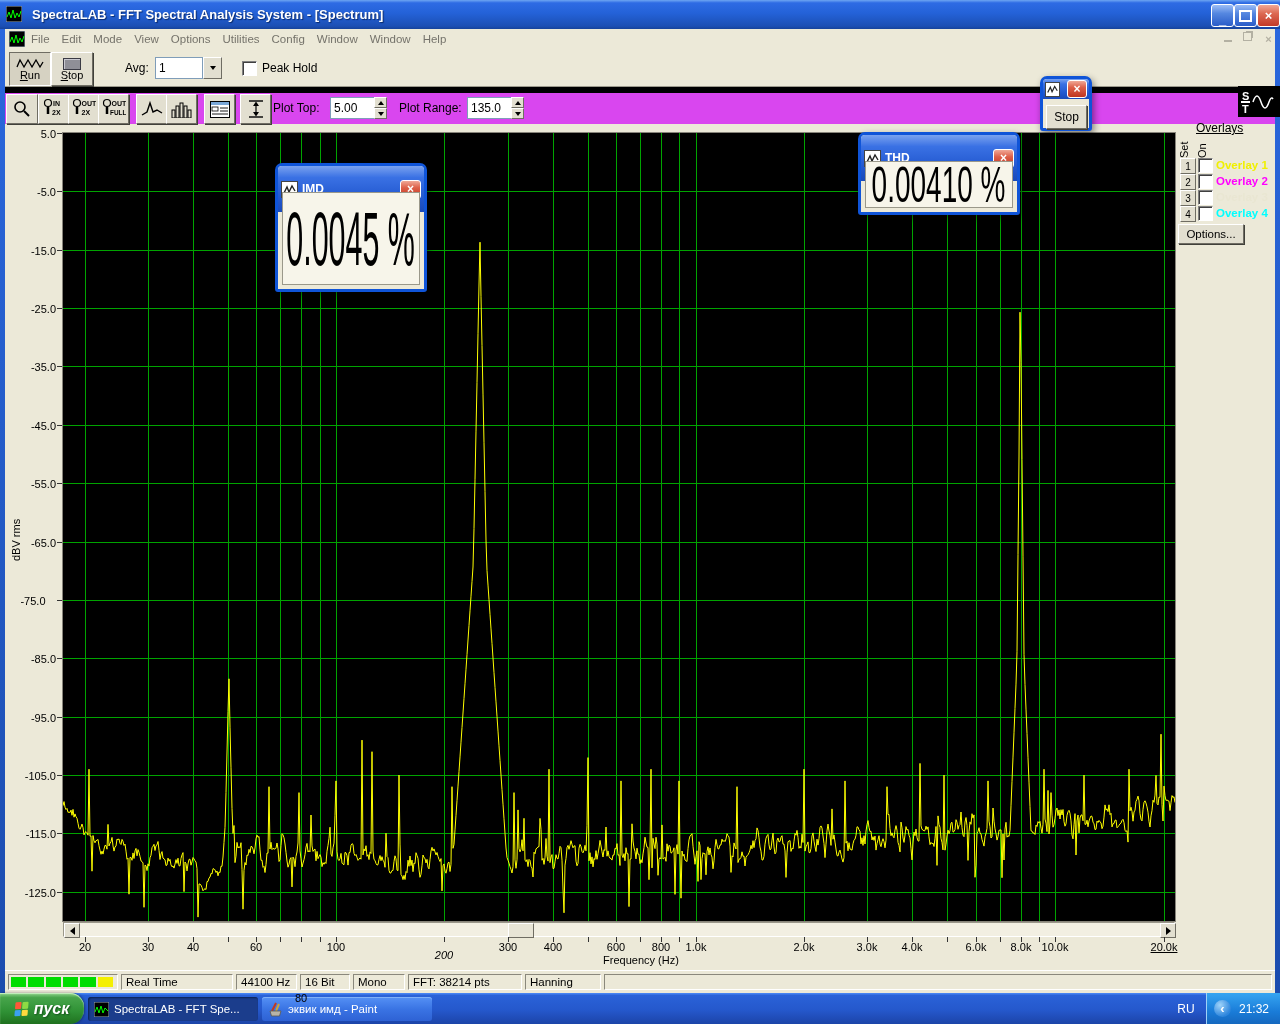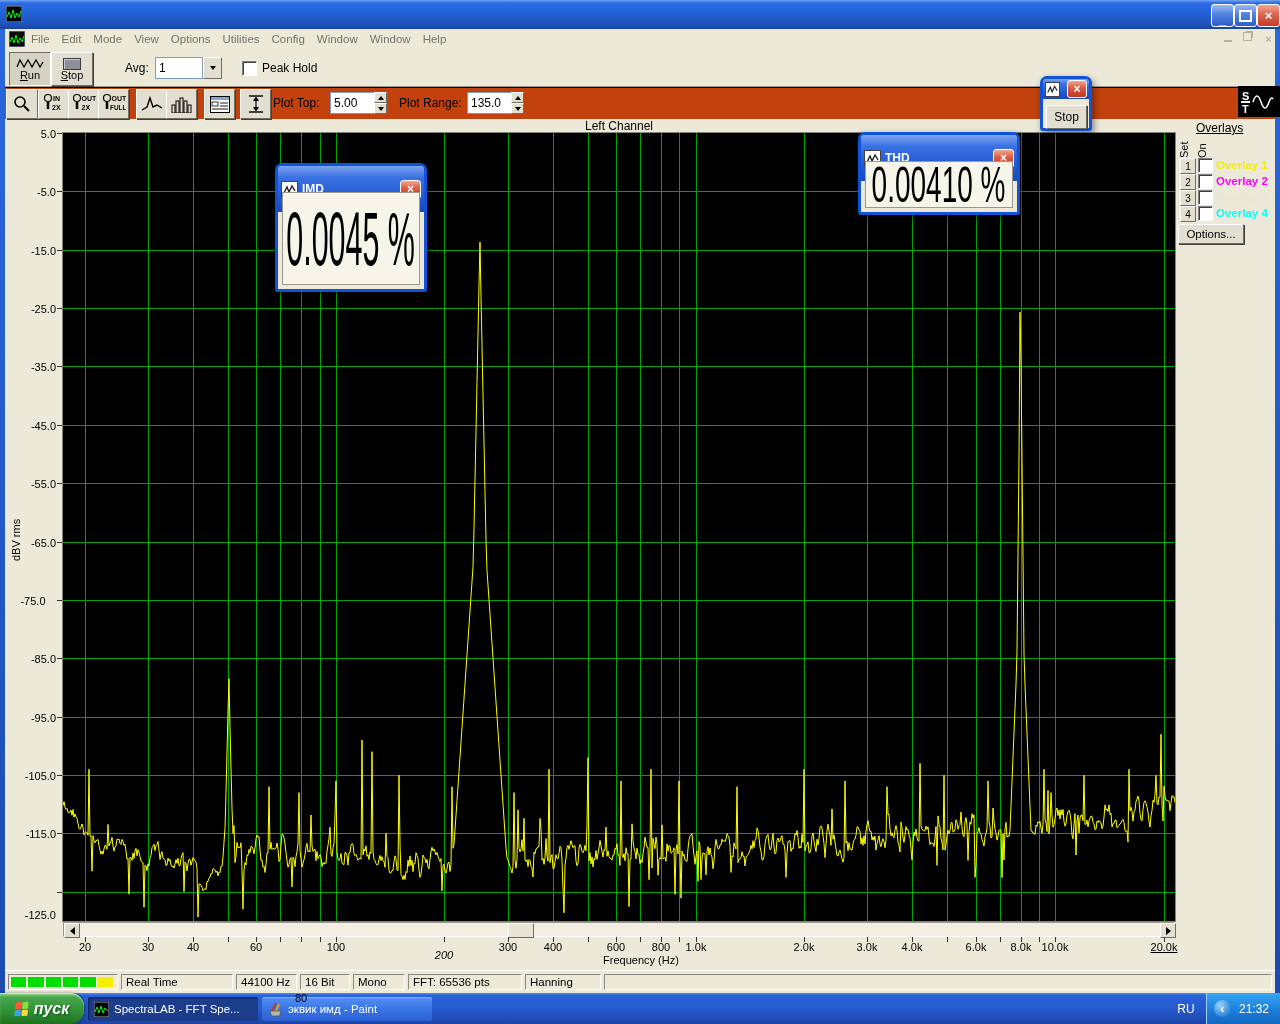--- a/index.html
+++ b/index.html
@@ -16,21 +16,21 @@
     background:linear-gradient(180deg,#9cbdf5 0%,#5587e0 40%,#2a5cc8 100%);}
   .winbtn.close{background:linear-gradient(180deg,#f0a896 0%,#dd6a52 40%,#c23a28 100%);}
   .frame-edge{background:linear-gradient(180deg,#2a67dd,#1b4cae);width:5px;top:29px;height:964px;}
   #menubar{left:5px;top:29px;width:1270px;height:20px;background:#ece9d8;display:flex;align-items:center;
     border-bottom:1px solid #d8d4c4;}
   .menu-item{font-size:11.5px;color:#75736b;margin:0 6px;cursor:default;}
   .mdi-glyph{width:15px;height:12px;color:#b3b0a2;font-size:11px;font-weight:bold;line-height:10px;text-align:center;}
   
   #toolbar1{left:5px;top:49px;width:1270px;height:37px;background:#ece9d8;
     border-bottom:1px solid #9c9a8c;}
-  #toolbar2{left:5px;top:87px;width:1270px;height:31px;background:#c2410c;border-top:1px solid #000000;}
+  #toolbar2{left:5px;top:87px;width:1270px;height:31px;background:#d946ef;border-top:6px solid #000000;}
   .tbtn{background:#e2dfd0;border:1px solid;border-color:#fff #6f6d63 #6f6d63 #fff;
     box-shadow:1px 1px 0 #40403a;display:flex;flex-direction:column;align-items:center;justify-content:center;}
   .tbtn.pressed{border-color:#6f6d63 #fff #fff #6f6d63;box-shadow:none;background:#d6d2c2;}
   .btn-label{display:block;font-size:11px;color:#000;line-height:11px;}
   .btn-label::first-letter{text-decoration:underline;}
   .lbl{font-size:12px;color:#000;}
   .field{background:#fff;border:1px solid #7f9db9;font-size:12px;color:#000;padding:1px 3px;line-height:18px;}
   .spinner{width:13px;display:flex;flex-direction:column;}
   .spin-b{flex:1;background:#e2dfd0;border:1px solid;border-color:#fff #6f6d63 #6f6d63 #fff;
      display:flex;align-items:center;justify-content:center;}
@@ -116,20 +116,21 @@
 </head>
 <body>
 
 <div id="screen">
 
   <div class="abs" id="titlebar">
     <svg class="abs" style="left:6px;top:6px" width="16" height="16">
       <rect width="16" height="16" fill="#000" stroke="#9ab" stroke-width="1"></rect>
       <polyline points="1,11 3,6 5,12 7,4 9,12 11,7 13,11 15,5" fill="none" stroke="#0f0" stroke-width="1"></polyline>
     </svg>
+    <span id="title-text" class="abs" style="left:26px;top:7px">SpectraLAB - FFT Spectral Analysis System - [Spectrum]</span>
     <div class="abs winbtn" style="left:1209px;top:4px">
         <span style="margin-top:8px">_</span>
       </div>
     <div class="abs winbtn" style="left:1232px;top:4px">
         <span style="width:9px;height:8px;border:2px solid #fff;display:block"></span>
       </div>
     <div class="abs winbtn close" style="left:1255px;top:4px">×</div>
   </div>
 
   <div class="abs frame-edge" style="left:0"></div>
@@ -265,21 +266,20 @@
 
   <div class="abs" id="genicon">
     <svg width="42" height="31">
       <text x="4" y="14" font-size="11" font-weight="bold" fill="#fff" font-family="Liberation Sans">S</text>
       <rect x="3" y="15" width="9" height="2" fill="#fff"></rect>
       <text x="4" y="27" font-size="11" font-weight="bold" fill="#fff" font-family="Liberation Sans">T</text>
       <path d="M15,16 q4,-12 8,0 q4,12 8,0 q2,-6 4,-3" fill="none" stroke="#fff" stroke-width="1.5"></path>
     </svg>
   </div>
 
-  <div class="abs" id="chart-title" style="left:319px;top:119px;width:600px">Left Channel</div>
 
   <div class="abs" id="ylabel" style="left:-14px;top:525px;width:60px">dBV rms</div>
 
   <div class="abs" id="plot"><svg width="1112" height="788">
         <line x1="22.5" x2="22.5" y1="0" y2="788" stroke="#00a400" stroke-width="1"></line>
         <line x1="85.5" x2="85.5" y1="0" y2="788" stroke="#00a400" stroke-width="1"></line>
         <line x1="130.5" x2="130.5" y1="0" y2="788" stroke="#00a400" stroke-width="1"></line>
         <line x1="165.5" x2="165.5" y1="0" y2="788" stroke="#00a400" stroke-width="1"></line>
         <line x1="193.5" x2="193.5" y1="0" y2="788" stroke="#00a400" stroke-width="1"></line>
         <line x1="217.5" x2="217.5" y1="0" y2="788" stroke="#00a400" stroke-width="1"></line>
@@ -413,21 +413,21 @@
         <div class="pblock" style="background: rgb(0, 221, 0);"></div>
         <div class="pblock" style="background: rgb(0, 221, 0);"></div>
         <div class="pblock" style="background: rgb(0, 221, 0);"></div>
         <div class="pblock" style="background: rgb(0, 221, 0);"></div>
         <div class="pblock" style="background: rgb(244, 239, 0);"></div>
       </div>
     <div class="spanel" style="left:116px;width:112px">Real Time</div>
     <div class="spanel" style="left:231px;width:61px">44100 Hz</div>
     <div class="spanel" style="left:295px;width:50px">16 Bit</div>
     <div class="spanel" style="left:348px;width:52px">Mono</div>
-    <div class="spanel" style="left:403px;width:114px">FFT: 65536 pts</div>
+    <div class="spanel" style="left:403px;width:114px">FFT: 38214 pts</div>
     <div class="spanel" style="left:520px;width:76px">Hanning</div>
     <div class="spanel" style="left:599px;width:668px"></div>
   </div>
 
   <div class="abs" id="taskbar">
     <div id="startbtn">
       <span class="flag">
         <div style="background:#ff5838"></div>
           <div style="background:#8ddb44"></div>
         <div style="background:#3ba1f2"></div>
@@ -526,14 +526,14 @@
     <div class="abs ytick-label" style="left: 10px; top: 594.963px; text-align: center;">-75.0</div>
     <div class="abs tickmark-y" style="left: 57px; top: 658px;"></div>
     <div class="abs ytick-label" style="left: 10px; top: 653.333px;">-85.0</div>
     <div class="abs tickmark-y" style="left: 57px; top: 717px;"></div>
     <div class="abs ytick-label" style="left: 10px; top: 711.704px;">-95.0</div>
     <div class="abs tickmark-y" style="left: 57px; top: 775px;"></div>
     <div class="abs ytick-label" style="left: 10px; top: 770.074px;">-105.0</div>
     <div class="abs tickmark-y" style="left: 57px; top: 833px;"></div>
     <div class="abs ytick-label" style="left: 10px; top: 828.444px;">-115.0</div>
     <div class="abs tickmark-y" style="left: 57px; top: 892px;"></div>
-    <div class="abs ytick-label" style="left: 10px; top: 886.815px; margin-top: 22px;">-125.0</div>
+    <div class="abs ytick-label" style="left: 10px; top: 886.815px;">-125.0</div>
   </div>
 
 </body></html>

